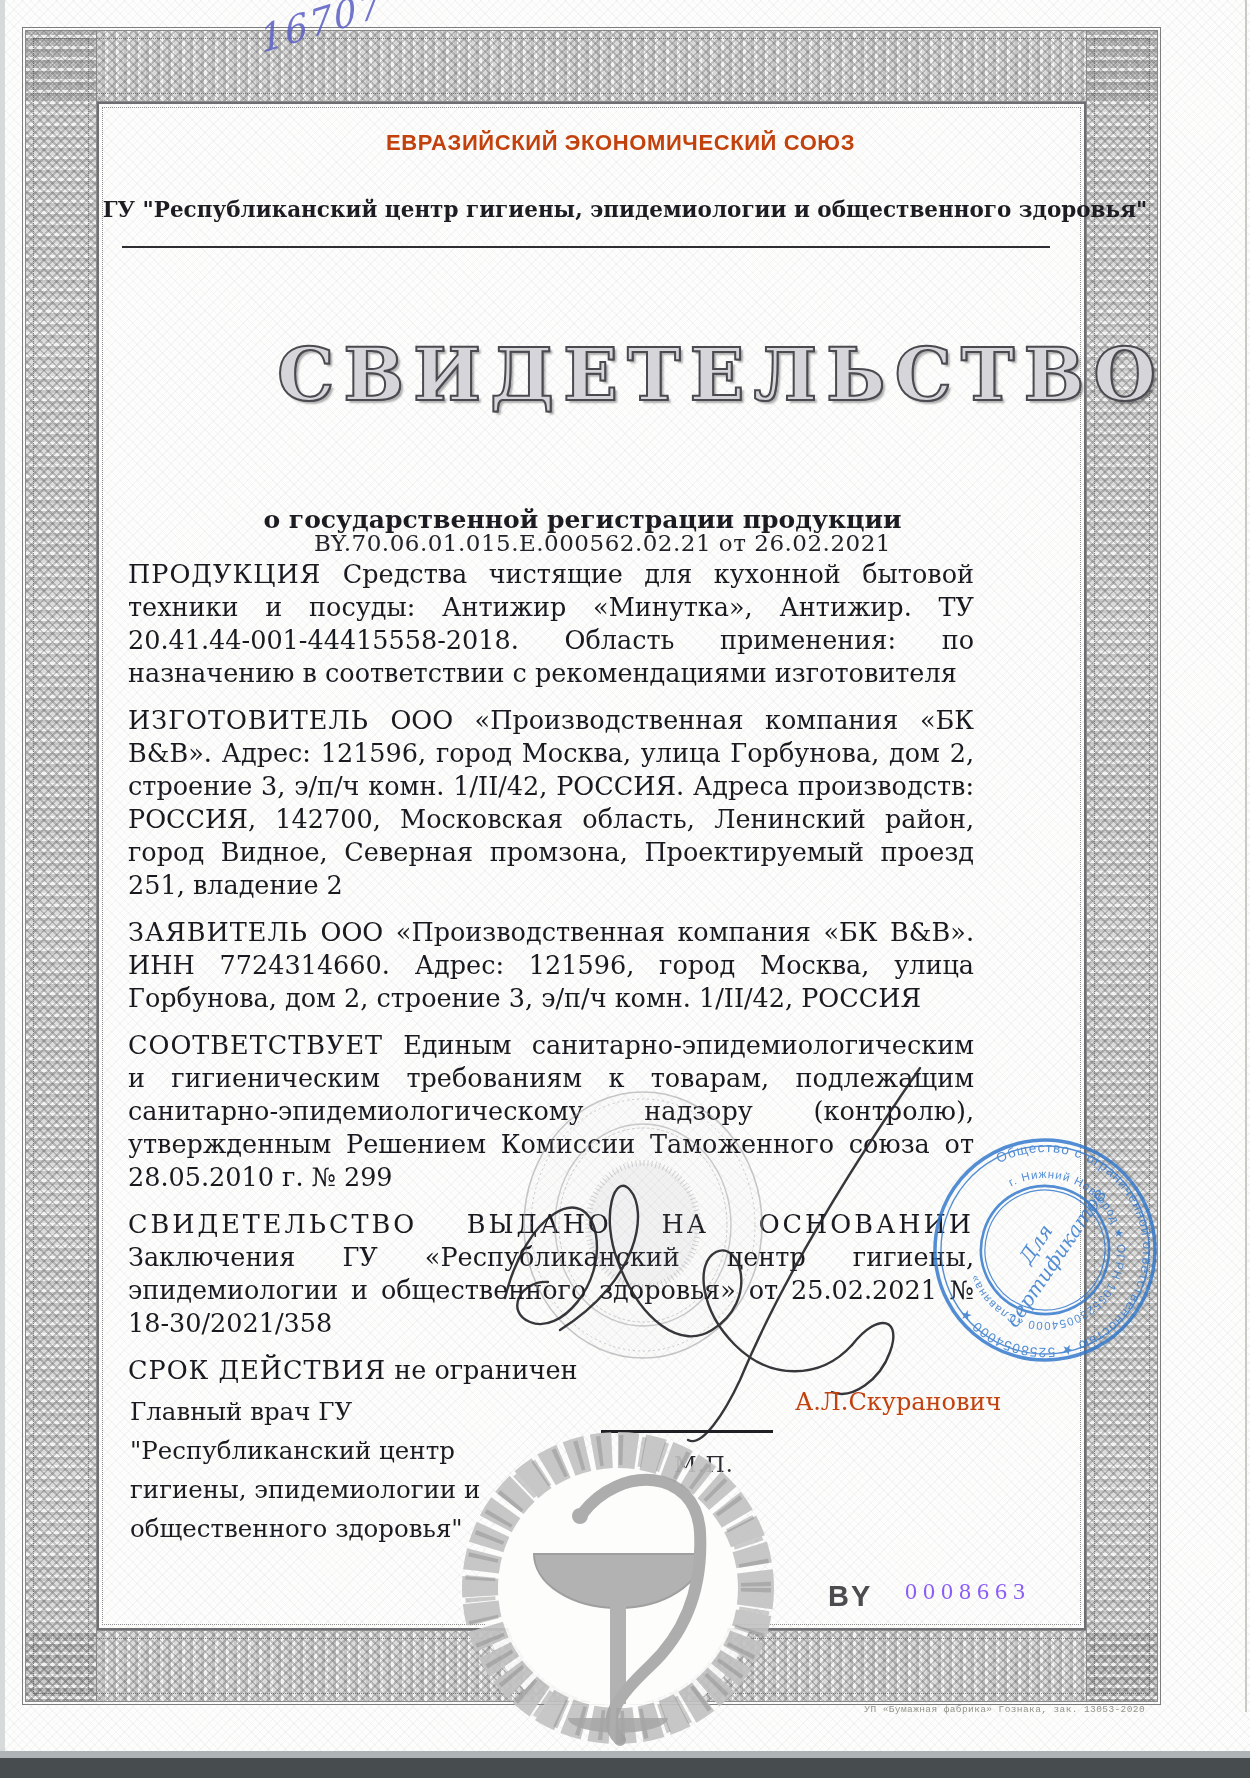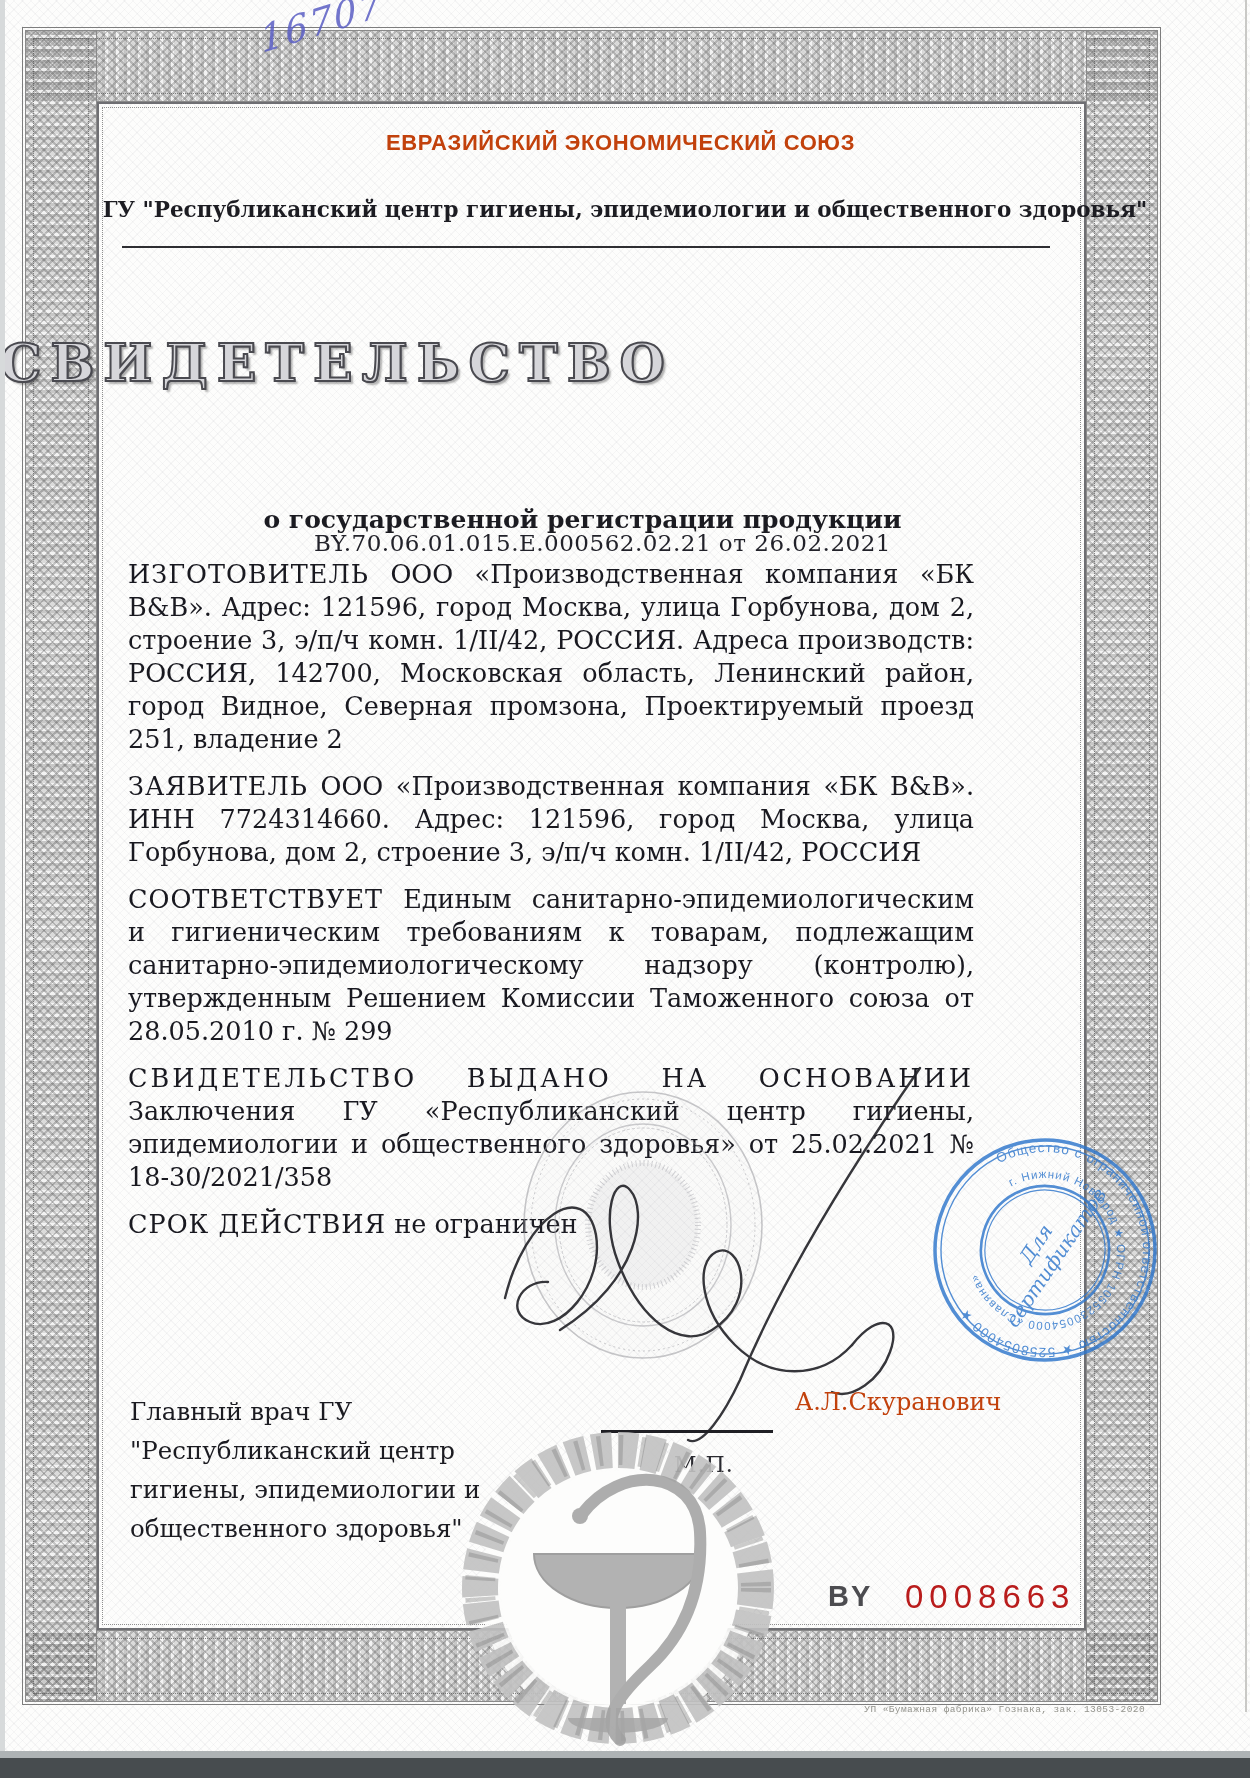--- a/index.html
+++ b/index.html
@@ -44,22 +44,22 @@
   .hand-number{position:absolute;left:258px;top:0px;z-index:5;
     font-family:"DejaVu Serif",serif;font-style:italic;font-size:37px;color:#5a5ec4;
     transform:rotate(-17deg) skewX(-10deg);opacity:.85;letter-spacing:2px;}
   .union-header{position:absolute;left:0;right:9px;top:130px;text-align:center;z-index:3;
     font-family:"Liberation Sans",sans-serif;font-weight:bold;font-size:22px;color:#c2410c;letter-spacing:.6px;}
   .authority{position:absolute;left:70px;right:70px;top:197px;text-align:center;z-index:3;
     font-weight:bold;font-size:21.5px;color:#1c1c22;}
   .authority-underline{position:absolute;left:122px;top:246px;width:928px;height:2px;background:#2e2e32;z-index:3;}
   .authority-note{position:absolute;left:0;right:80px;top:254px;text-align:center;z-index:3;
     font-size:19px;color:#2a2a30;}
-  .big-title{position:absolute;left:0;right:101px;top:332px;text-align:left;z-index:3;
-    font-weight:bold;font-size:52px;letter-spacing:9px;color:#d6d6da;
+  .big-title{position:absolute;left:0;right:85px;top:332px;text-align:right;z-index:3;
+    font-weight:bold;font-size:72px;letter-spacing:9px;color:#d6d6da;
     -webkit-text-stroke:2px #4a4a50;
     text-shadow:1px 1px 0 #5a5a60, 3px 3px 2px rgba(0,0,0,.3);}
   .subtitle{position:absolute;left:0;right:85px;top:485px;text-align:center;z-index:3;
     font-weight:bold;font-size:25px;color:#1b1b21;margin-top:20px;}
   .regnum{position:absolute;left:0;right:85px;top:530px;text-align:center;z-index:3;
     font-size:23px;color:#22222a;letter-spacing:.5px;padding-left:40px;}
   .content{position:absolute;left:128px;top:558px;width:846px;z-index:3;
     font-size:25.5px;line-height:33px;color:#191920;text-align:justify;}
   .content p{margin:0 0 14px 0;}
   .content .lead{letter-spacing:1px;}
@@ -67,21 +67,21 @@
   .content p.term{margin-top:4px;}
   
   .signer-block{position:absolute;left:130px;top:1392px;width:380px;z-index:4;
     font-size:24.5px;line-height:39px;color:#1b1b21;}
   .sign-underline{position:absolute;left:601px;top:1430px;width:172px;height:3px;background:#1f1f24;z-index:4;}
   .signer-name{position:absolute;left:795px;top:1388px;z-index:4;font-size:24px;color:#c2410c;}
   .mp{position:absolute;left:674px;top:1452px;z-index:4;font-size:22px;color:#2a2a30;letter-spacing:1px;}
   .blank-series{position:absolute;left:828px;top:1580px;z-index:4;
     font-family:"Liberation Sans",sans-serif;font-size:29px;font-weight:bold;color:#4c4c50;letter-spacing:2px;}
   .blank-digits{position:absolute;left:905px;top:1578px;z-index:4;
-    font-family:Liberation Sans, sans-serif;font-size:33px;color:#b91c1c;letter-spacing:6px;}
+    font-family:Liberation Serif, serif;font-size:24px;color:#8b5cf6;letter-spacing:6px;}
   .print-note{position:absolute;left:690px;top:1704px;width:455px;text-align:right;z-index:4;
     font-family:Liberation Mono, monospace;font-size:9.5px;color:#93938c;letter-spacing:.4px;}
   svg{position:absolute;z-index:4;}
   .svg-seal{left:515px;top:1080px;}
   .svg-signature{left:440px;top:1040px;}
   .svg-bluestamp{left:895px;top:1100px;}
   .svg-emblem{left:448px;top:1426px;}
 </style>
 </head>
 <body>
@@ -100,20 +100,21 @@
 
   <div class="union-header">ЕВРАЗИЙСКИЙ ЭКОНОМИЧЕСКИЙ СОЮЗ</div>
   <div class="authority">ГУ "Республиканский центр гигиены, эпидемиологии и общественного здоровья"</div>
   <div class="authority-underline"></div>
 
   <div class="big-title">СВИДЕТЕЛЬСТВО</div>
   <div class="subtitle">о государственной регистрации продукции</div>
   <div class="regnum">BY.70.06.01.015.E.000562.02.21 от 26.02.2021</div>
 
   <div class="content">
+    <p><span class="lead">ПРОДУКЦИЯ</span> <span>Средства чистящие для кухонной бытовой техники и посуды: Антижир «Минутка», Антижир. ТУ 20.41.44-001-44415558-2018. Область применения: по назначению в соответствии с рекомендациями изготовителя</span></p>
     <p><span class="lead">ИЗГОТОВИТЕЛЬ</span> <span>ООО «Производственная компания «БК B&amp;B». Адрес: 121596, город Москва, улица Горбунова, дом 2, строение 3, э/п/ч комн. 1/II/42, РОССИЯ. Адреса производств: РОССИЯ, 142700, Московская область, Ленинский район, город Видное, Северная промзона, Проектируемый проезд 251, владение 2</span></p>
     <p><span class="lead">ЗАЯВИТЕЛЬ</span> <span>ООО «Производственная компания «БК B&amp;B». ИНН 7724314660. Адрес: 121596, город Москва, улица Горбунова, дом 2, строение 3, э/п/ч комн. 1/II/42, РОССИЯ</span></p>
     <p><span class="lead">СООТВЕТСТВУЕТ</span> <span>Единым санитарно-эпидемиологическим и гигиеническим требованиям к товарам, подлежащим санитарно-эпидемиологическому надзору (контролю), утвержденным Решением Комиссии Таможенного союза от  28.05.2010 г. № 299</span></p>
     <p class="basis"><span class="lead">СВИДЕТЕЛЬСТВО ВЫДАНО НА ОСНОВАНИИ</span> <span>Заключения ГУ «Республиканский центр гигиены, эпидемиологии и общественного здоровья» от 25.02.2021 № 18-30/2021/358</span></p>
     <p class="term"><span class="lead">СРОК ДЕЙСТВИЯ</span> <span>не ограничен</span></p>
   </div>
 
   <svg class="svg-seal" width="260" height="300" viewBox="0 0 260 300">
     <ellipse cx="128" cy="145" rx="119" ry="133" fill="rgba(150,150,158,.05)" stroke="#9a9a9f" stroke-width="1.6" opacity=".55"></ellipse>
     <ellipse cx="128" cy="145" rx="112" ry="126" fill="none" stroke="#9a9a9f" stroke-width="1" stroke-dasharray="2 3" opacity=".5"></ellipse>

